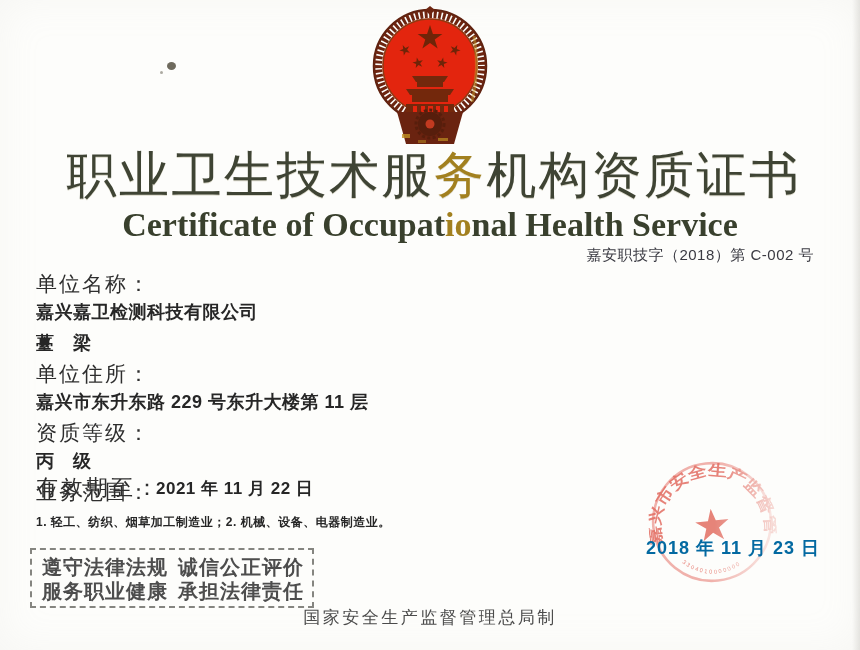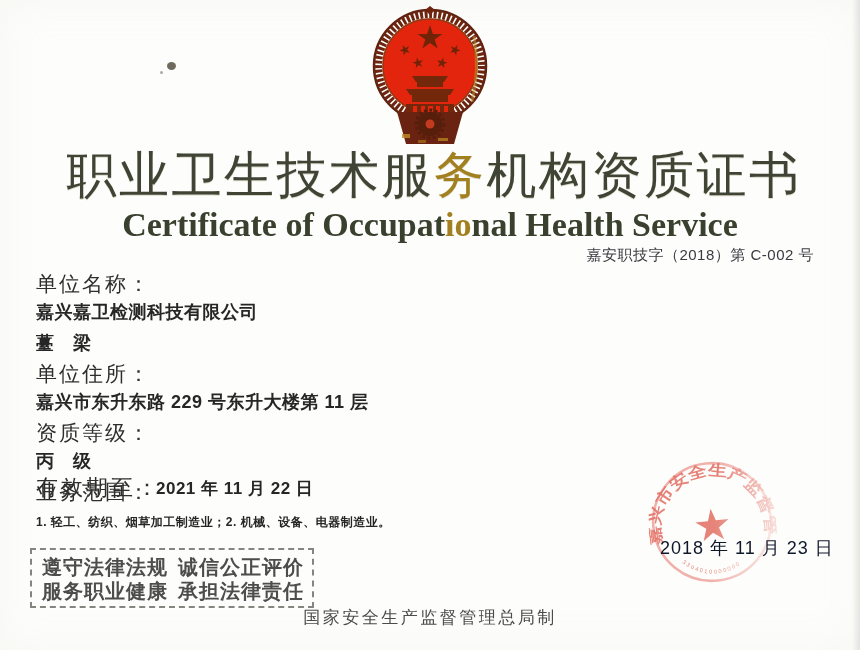--- a/index.html
+++ b/index.html
@@ -43,22 +43,22 @@
   .validity .field-label{width:120px;letter-spacing:3px;font-size:22px;}
   .validity .field-value{padding-top:3px;font-size:17px;}
   
   .seal{
     position:absolute;left:648px;top:458px;width:128px;height:128px;z-index:1;
     transform:rotate(-6deg);opacity:.92;
     -webkit-mask-image:linear-gradient(100deg,rgba(0,0,0,.9) 52%,rgba(0,0,0,.22) 94%);
     mask-image:linear-gradient(100deg,rgba(0,0,0,.9) 52%,rgba(0,0,0,.22) 94%);
   }
   .issue-date{
-    position:absolute;left:660px;top:536px;z-index:3;
-    font-size:18px;font-weight:normal;color:#0f172a;letter-spacing:1px;white-space:nowrap;
+    position:absolute;left:646px;top:536px;z-index:3;
+    font-size:18px;font-weight:bold;color:#0369a1;letter-spacing:1px;white-space:nowrap;
   }
   
   .motto-box{
     position:absolute;left:30px;top:548px;width:262px;height:46px;
     border:2px dashed #858580;padding:5px 8px 5px 10px;
     font-family:"Liberation Serif", serif;font-weight:bold;color:#4d4d4d;
   }
   .motto-line{display:flex;justify-content:space-between;font-size:20px;line-height:24px;letter-spacing:1px;white-space:nowrap;}
   
   .footer{

